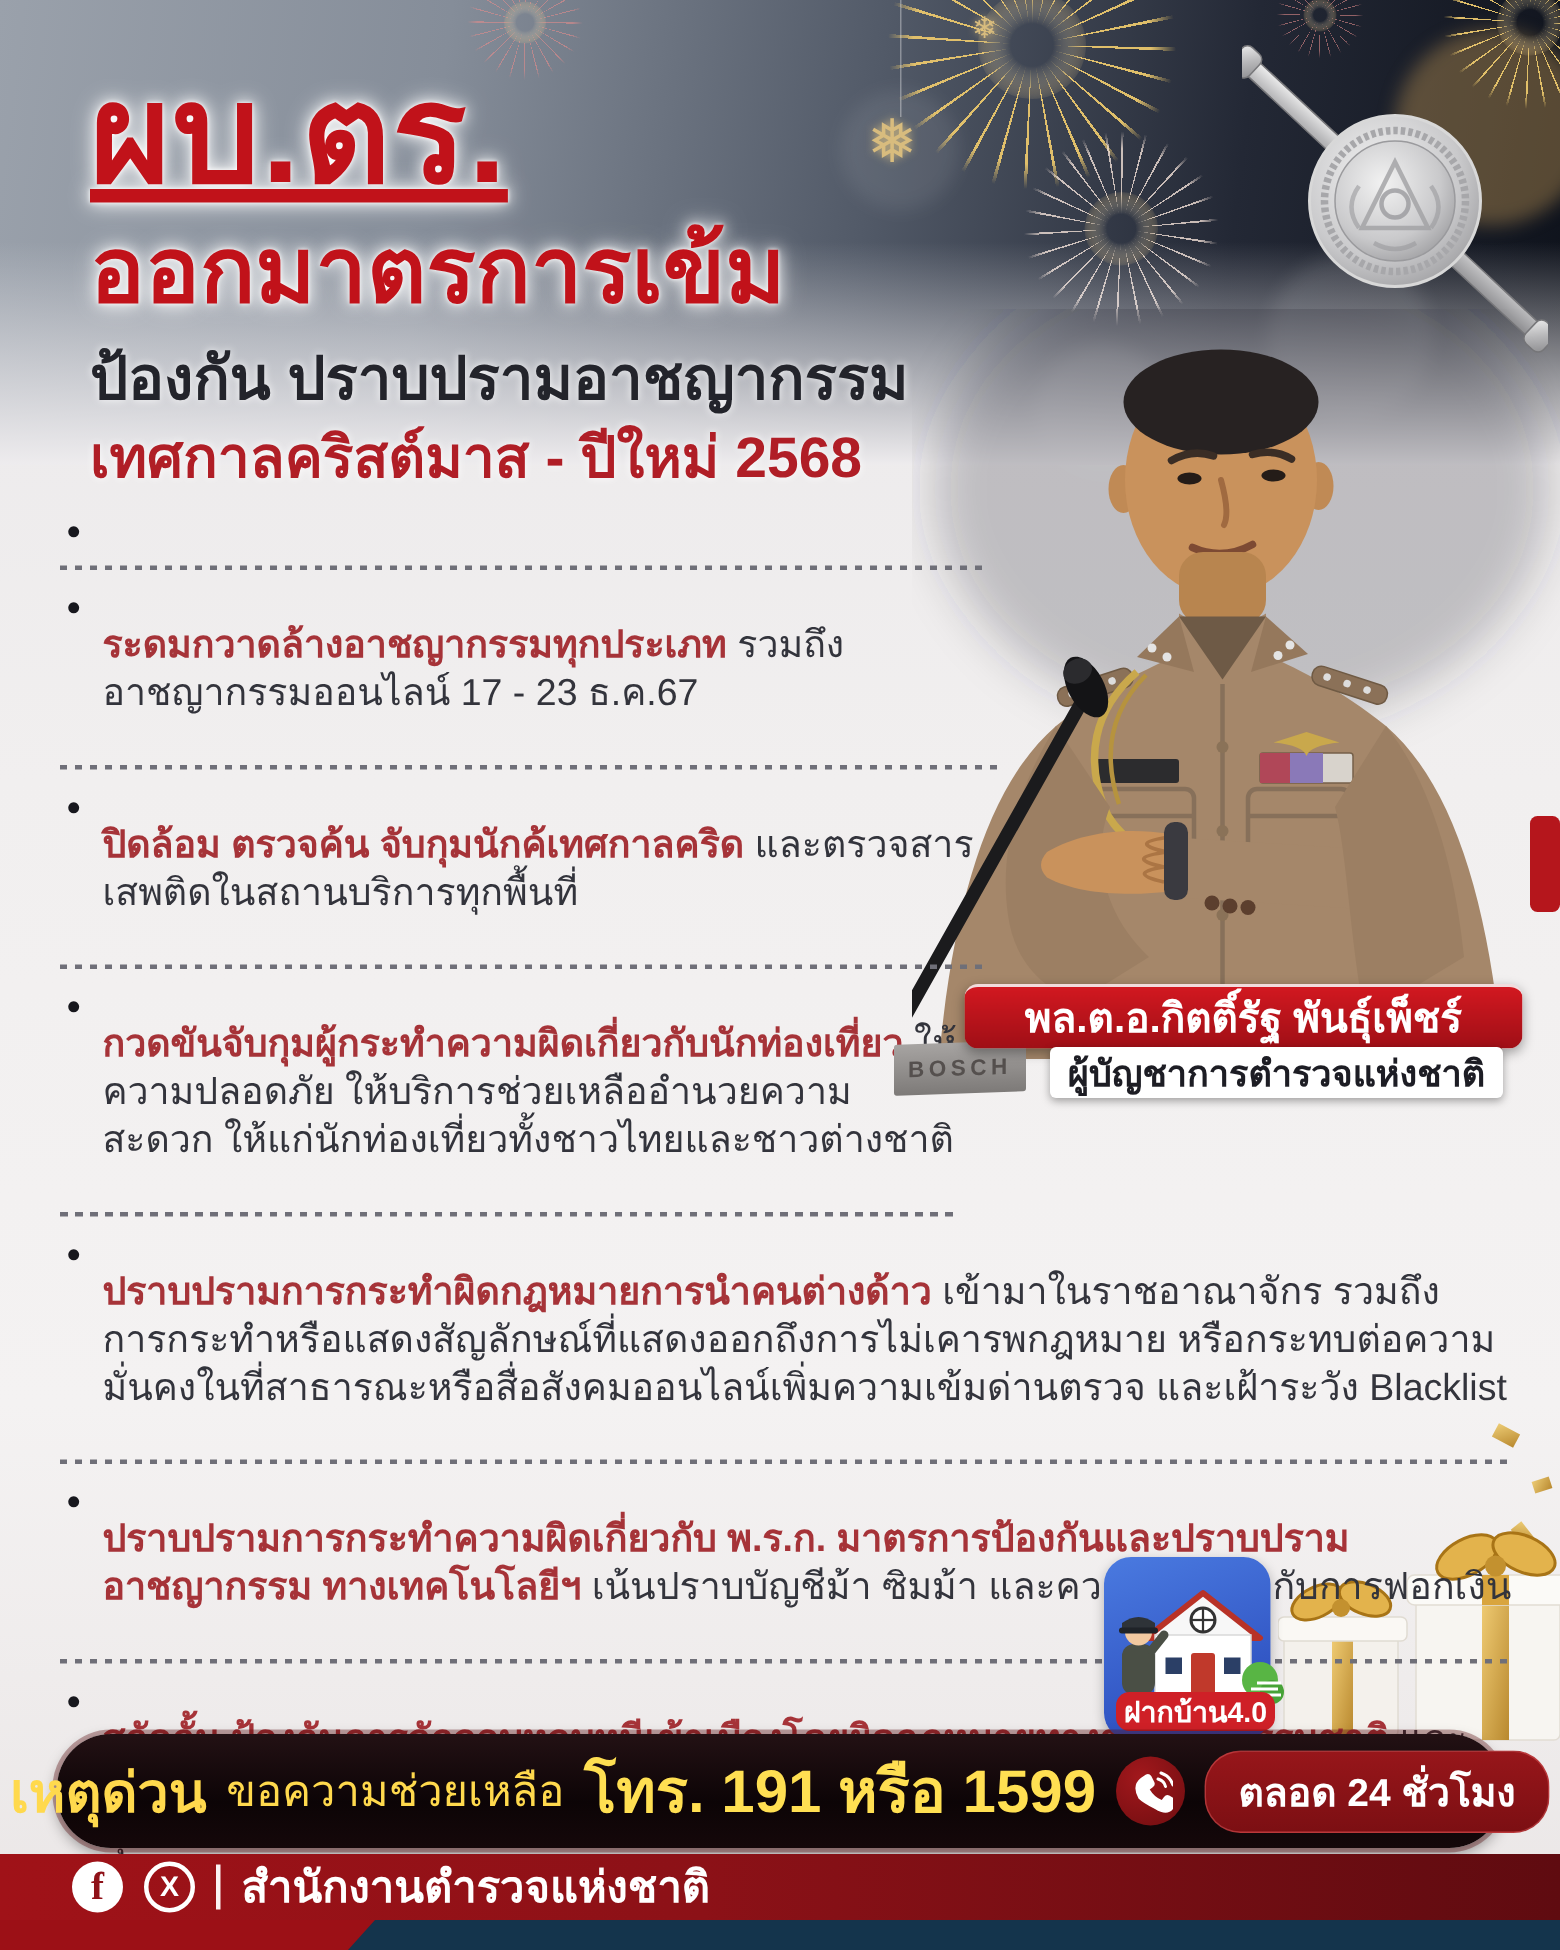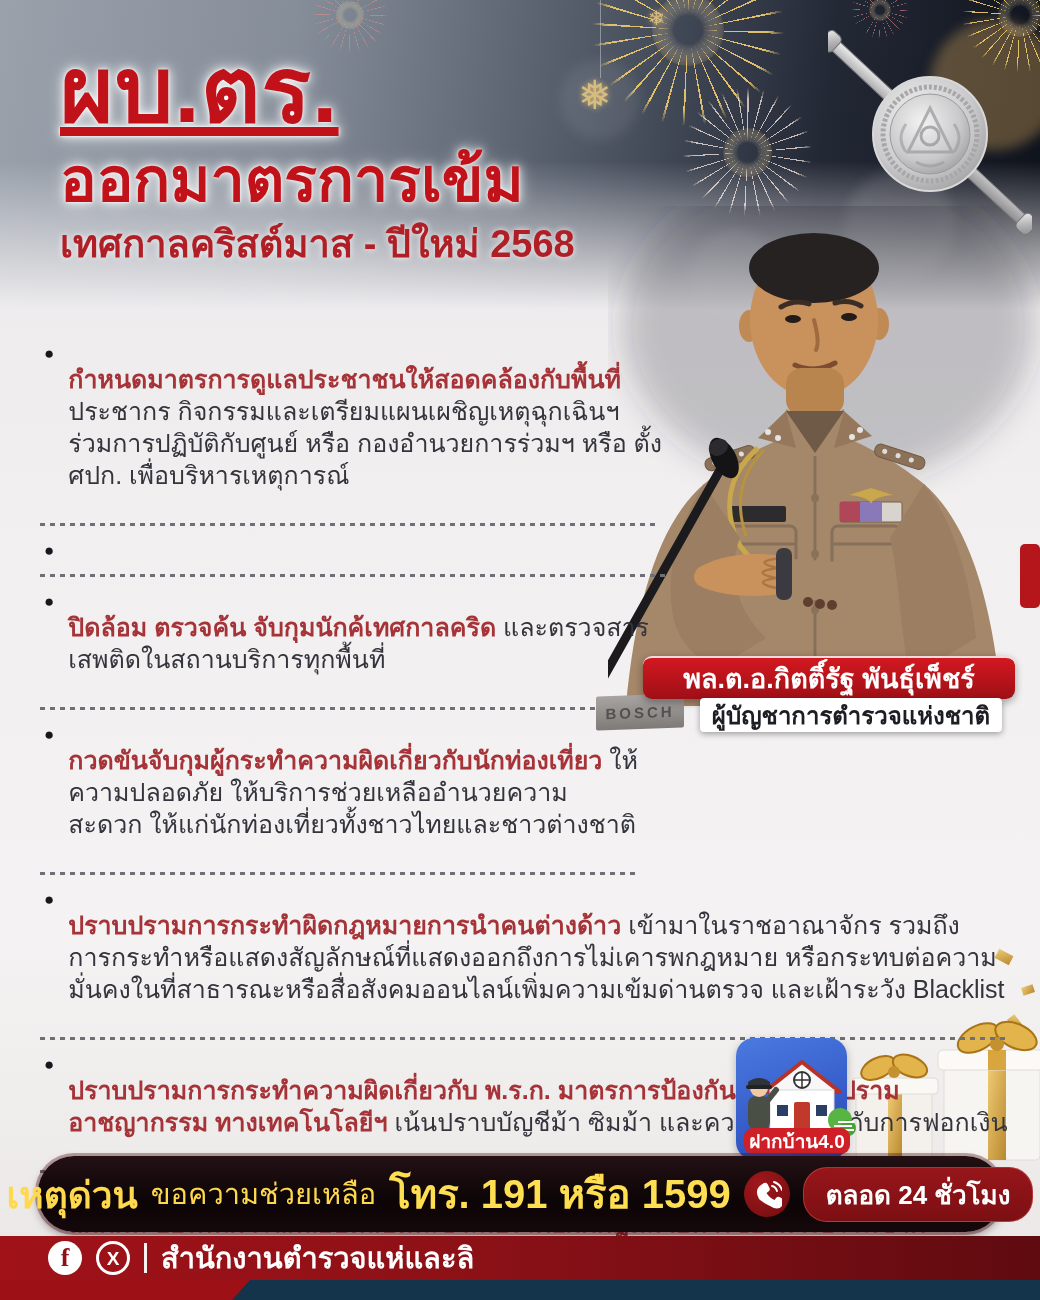--- a/index.html
+++ b/index.html
@@ -146,20 +146,21 @@
     <circle cx="102" cy="106" r="47" fill="none" stroke="#a7a7aa" stroke-width="5" stroke-dasharray="3 2"></circle>
     <circle cx="102" cy="106" r="40" fill="url(#silverRad)" stroke="#9a9a9d"></circle>
     <path d="M102 80 L124 124 L80 124 Z" fill="none" stroke="#a0a0a3" stroke-width="3" opacity=".8"></path>
     <circle cx="102" cy="108" r="9" fill="none" stroke="#9a9a9d" stroke-width="3" opacity=".8"></circle>
     <path d="M78 96 q-10 14 0 28 M126 96 q10 14 0 28 M88 134 q14 8 28 0" fill="none" stroke="#9a9a9d" stroke-width="3" opacity=".6"></path>
   </svg>
 
   <div class="title-block">
     <div class="t1">ผบ.ตร.</div>
     <div class="t2">ออกมาตรการเข้ม</div>
+    <div class="t3">ป้องกัน ปราบปรามอาชญากรรม</div>
     <div class="t4">เทศกาลคริสต์มาส - ปีใหม่ 2568</div>
   </div>
 
   <svg class="officer" width="432" height="500" viewBox="0 0 432 500">
     <defs>
         <filter id="soft">
           <feGaussianBlur stdDeviation="16"></feGaussianBlur>
         </filter>
       </defs>
     <ellipse cx="220" cy="120" rx="205" ry="160" fill="rgba(45,49,60,.25)" filter="url(#soft)"></ellipse>
@@ -231,25 +232,25 @@
     <rect x="412" y="338" width="20" height="64" rx="5" fill="#b5161c"></rect>
   </svg>
 
   <div class="badge-red">พล.ต.อ.กิตติ์รัฐ พันธุ์เพ็ชร์</div>
   <div class="badge-white">ผู้บัญชาการตำรวจแห่งชาติ</div>
   <div class="bosch">BOSCH</div>
 
   <div class="bullets">
     <div class="bullet w600">
         <span class="dot">●</span>
-        <p class="txt"><span class="lead">กำหนดมาตรการดูแลประชาชนให้สอดคล้องกับพื้นที่</span> <span>ประชากร กิจกรรมและเตรียมแผนเผชิญเหตุฉุกเฉินฯ ร่วมการปฏิบัติกับศูนย์ หรือ กองอำนวยการร่วมฯ หรือ ตั้ง ศปก. เพื่อบริหารเหตุการณ์</span></p>
       </div>
     <div class="sep sw618"></div>
     <div class="bullet w600">
         <span class="dot">●</span>
+        <p class="txt"><span class="lead">ระดมกวาดล้างอาชญากรรมทุกประเภท</span> <span>รวมถึงอาชญากรรมออนไลน์ 17 - 23 ธ.ค.67</span></p>
       </div>
     <div class="sep sw625"></div>
     <div class="bullet w600">
         <span class="dot">●</span>
         <p class="txt"><span class="lead">ปิดล้อม ตรวจค้น จับกุมนักค้เทศกาลคริด</span> <span>และตรวจสารเสพติดในสถานบริการทุกพื้นที่</span></p>
       </div>
     <div class="sep sw618"></div>
     <div class="bullet w570">
         <span class="dot">●</span>
         <p class="txt"><span class="lead">กวดขันจับกุมผู้กระทำความผิดเกี่ยวกับนักท่องเที่ยว</span> <span>ให้ความปลอดภัย ให้บริการช่วยเหลืออำนวยความสะดวก ให้แก่นักท่องเที่ยวทั้งชาวไทยและชาวต่างชาติ</span></p>
@@ -334,19 +335,19 @@
         <path d="M20 7 q4 1 5 5 M22 3 q6 2 8 8" stroke="#fff" stroke-width="2" fill="none" stroke-linecap="round"></path>
       </svg>
     </span>
     <span class="h-pill">ตลอด 24 ชั่วโมง</span>
   </div>
 
   <div class="footer">
     <span class="fb">f</span>
     <span class="xx">X</span>
     <span class="fdiv"></span>
-    <span class="agency">สำนักงานตำรวจแห่และลิ</span>
+    <span class="agency">สำนักงานตำรวจแห่งชาติ</span>
   </div>
   <div class="bottomstrip">
     <div class="wedge"></div>
   </div>
 
 </div>
 
 </body></html>

